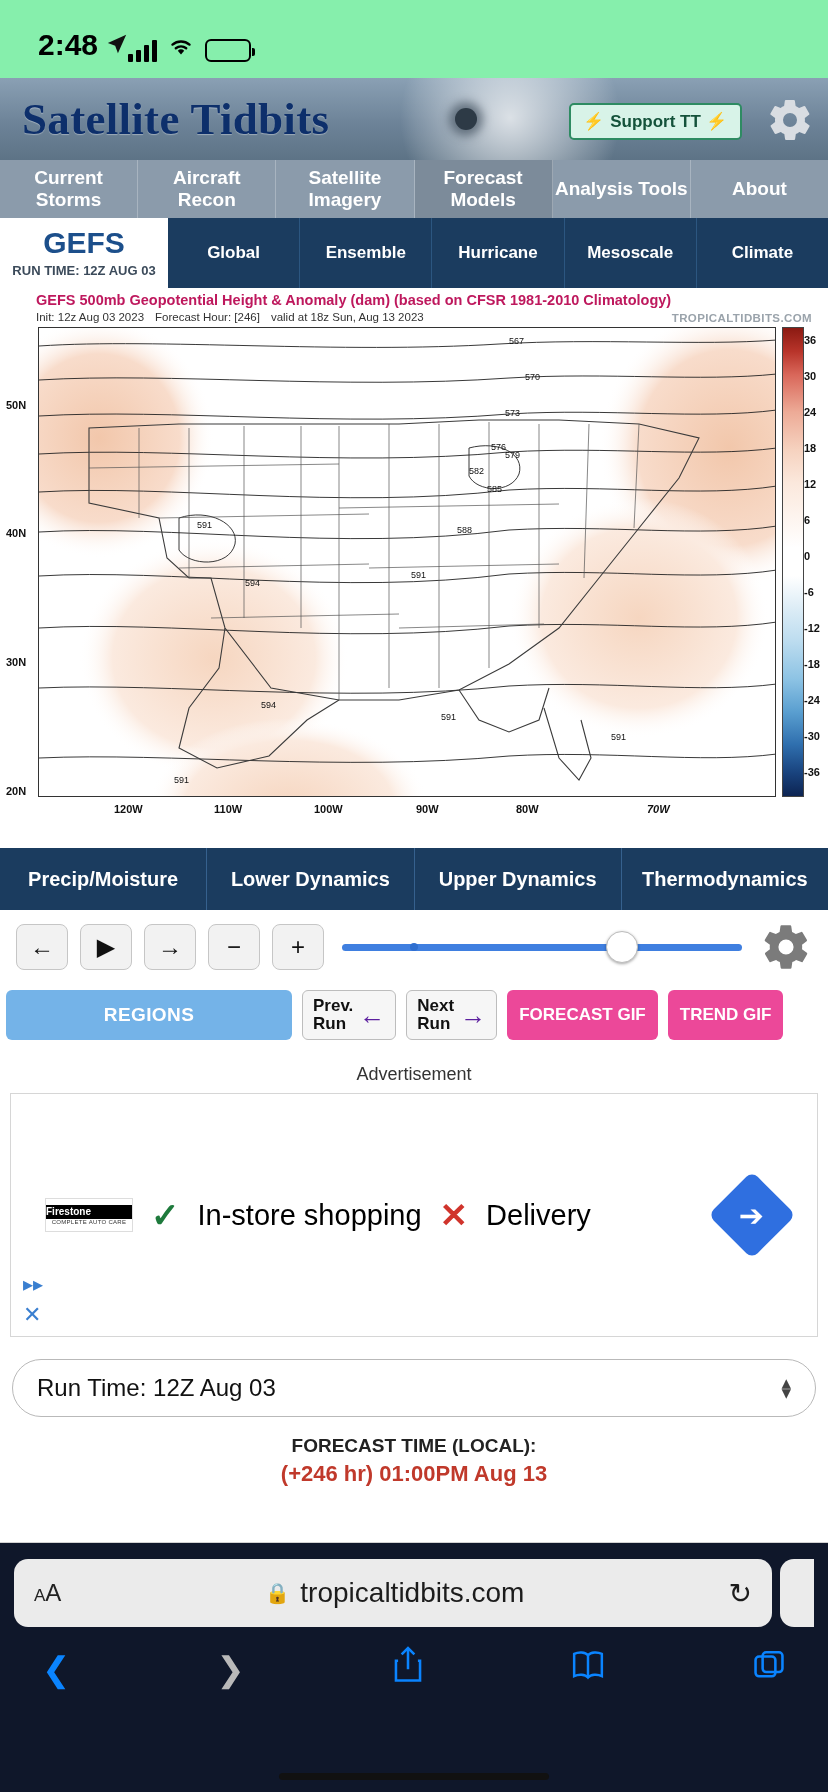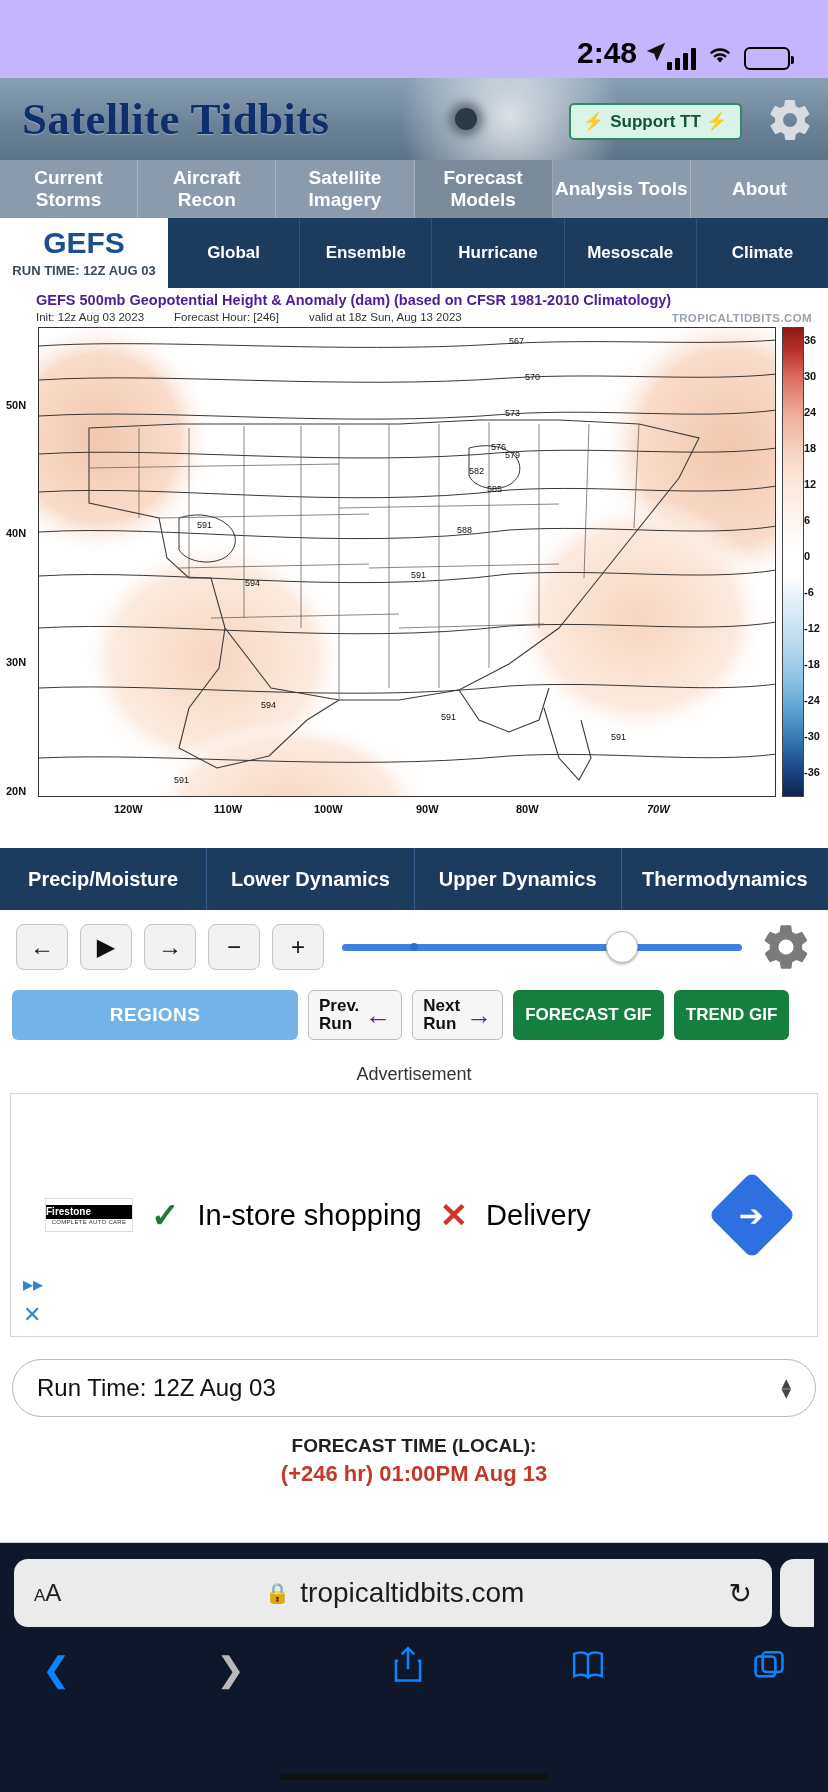--- a/index.html
+++ b/index.html
@@ -7,23 +7,23 @@
     width: 828px; height: 1792px;
     font-family: "Liberation Sans", sans-serif;
     background: #ffffff;
     overflow: hidden;
   }
   body { position: relative; }
 
   
   .statusbar {
     height: 78px;
-    display: flex; align-items: flex-end; justify-content: flex-end;
-    padding: 0 38px 8px 38px;
-    background: #c4b5fd;
+    display: flex; align-items: flex-end; justify-content: flex-start;
+    padding: 0 38px 16px 38px;
+    background: #86efac;
   }
   .statusbar .time {
     font-size: 30px; font-weight: 600; color: #000;
     display: flex; align-items: center; gap: 8px;
   }
   .loc-arrow { display: inline-block; }
   .status-right { display: flex; align-items: flex-end; gap: 10px; }
   .bars { display: flex; align-items: flex-end; gap: 3px; height: 22px; }
   .bars i { width: 5px; background: #000; border-radius: 1px; display: block; }
   .bars i:nth-child(1) { height: 8px; }
@@ -113,25 +113,25 @@
     border-left: 1px solid #2c5680;
   }
   .model-tabs .tab:first-child { border-left: none; }
 
   
   .map-wrap {
     position: relative; width: 828px; height: 560px; background: #ffffff;
     padding: 4px 6px 0 6px;
   }
   .map-title {
-    font-size: 14.5px; font-weight: 700; color: #4c1d95; padding-left: 30px;
+    font-size: 14.5px; font-weight: 700; color: #be185d; padding-left: 30px;
   }
   .map-sub {
     font-size: 11.5px; color: #333; padding-left: 30px; margin-top: 3px;
-    display: flex; gap: 30px;
+    display: flex; gap: 11px;
   }
   .map-credit {
     position: absolute; right: 16px; top: 24px;
     font-size: 11.5px; color: #9aa3ab; font-weight: 700; letter-spacing: .4px;
   }
   .map-canvas {
     position: relative; margin-top: 4px; width: 816px; height: 500px;
   }
   .map-frame {
     position: absolute; left: 32px; top: 0; width: 738px; height: 470px;
@@ -179,34 +179,34 @@
   .slider-wrap { flex: 1; position: relative; height: 46px; display: flex; align-items: center; margin: 0 6px; }
   .slider-track { position: absolute; left: 0; right: 0; height: 7px; background: #3f7fe0; border-radius: 4px; }
   .slider-tick { position: absolute; left: 17%; width: 8px; height: 8px; background: #2f6fd0; border-radius: 50%; }
   .slider-thumb {
     position: absolute; left: 66%; width: 32px; height: 32px; border-radius: 50%;
     background: #fff; border: 1px solid #bdbdbd; box-shadow: 0 1px 3px rgba(0,0,0,.35);
   }
   .gear-ctrl { width: 52px; height: 52px; color: #7b7b7b; }
 
   
-  .btnrow { height: 62px; display: flex; align-items: center; gap: 10px; padding: 0 12px; }
+  .btnrow { height: 62px; display: flex; align-items: center; gap: 10px; padding: 0 6px; }
   .regions {
     width: 286px; height: 50px; background: #74b3e8; border-radius: 6px;
     display: flex; align-items: center; justify-content: center;
     color: #ffffff; font-size: 19px; font-weight: 600; letter-spacing: .4px;
   }
   .runbtn {
     height: 50px; border: 1px solid #bdbdbd; border-radius: 6px; background: #f6f6f6;
     display: flex; align-items: center; gap: 6px; padding: 0 10px;
   }
   .runbtn .lbl { font-size: 17px; font-weight: 700; color: #111; line-height: 1.05; }
   .runbtn .arrow { font-size: 26px; color: #5b1f9e; }
   .gifbtn {
-    height: 50px; background: #15803d; border-radius: 6px; padding: 0 12px;
+    height: 50px; background: #ec4899; border-radius: 6px; padding: 0 12px;
     display: flex; align-items: center; justify-content: center;
     color: #ffffff; font-size: 17px; font-weight: 600;
   }
 
   
   .ad-label {
     text-align: center; font-size: 18px; color: #333; margin-top: 18px; margin-bottom: 8px;
   }
   .ad-box {
     margin: 0 10px; height: 244px; border: 1px solid #d6d6d6; background: #fff;

